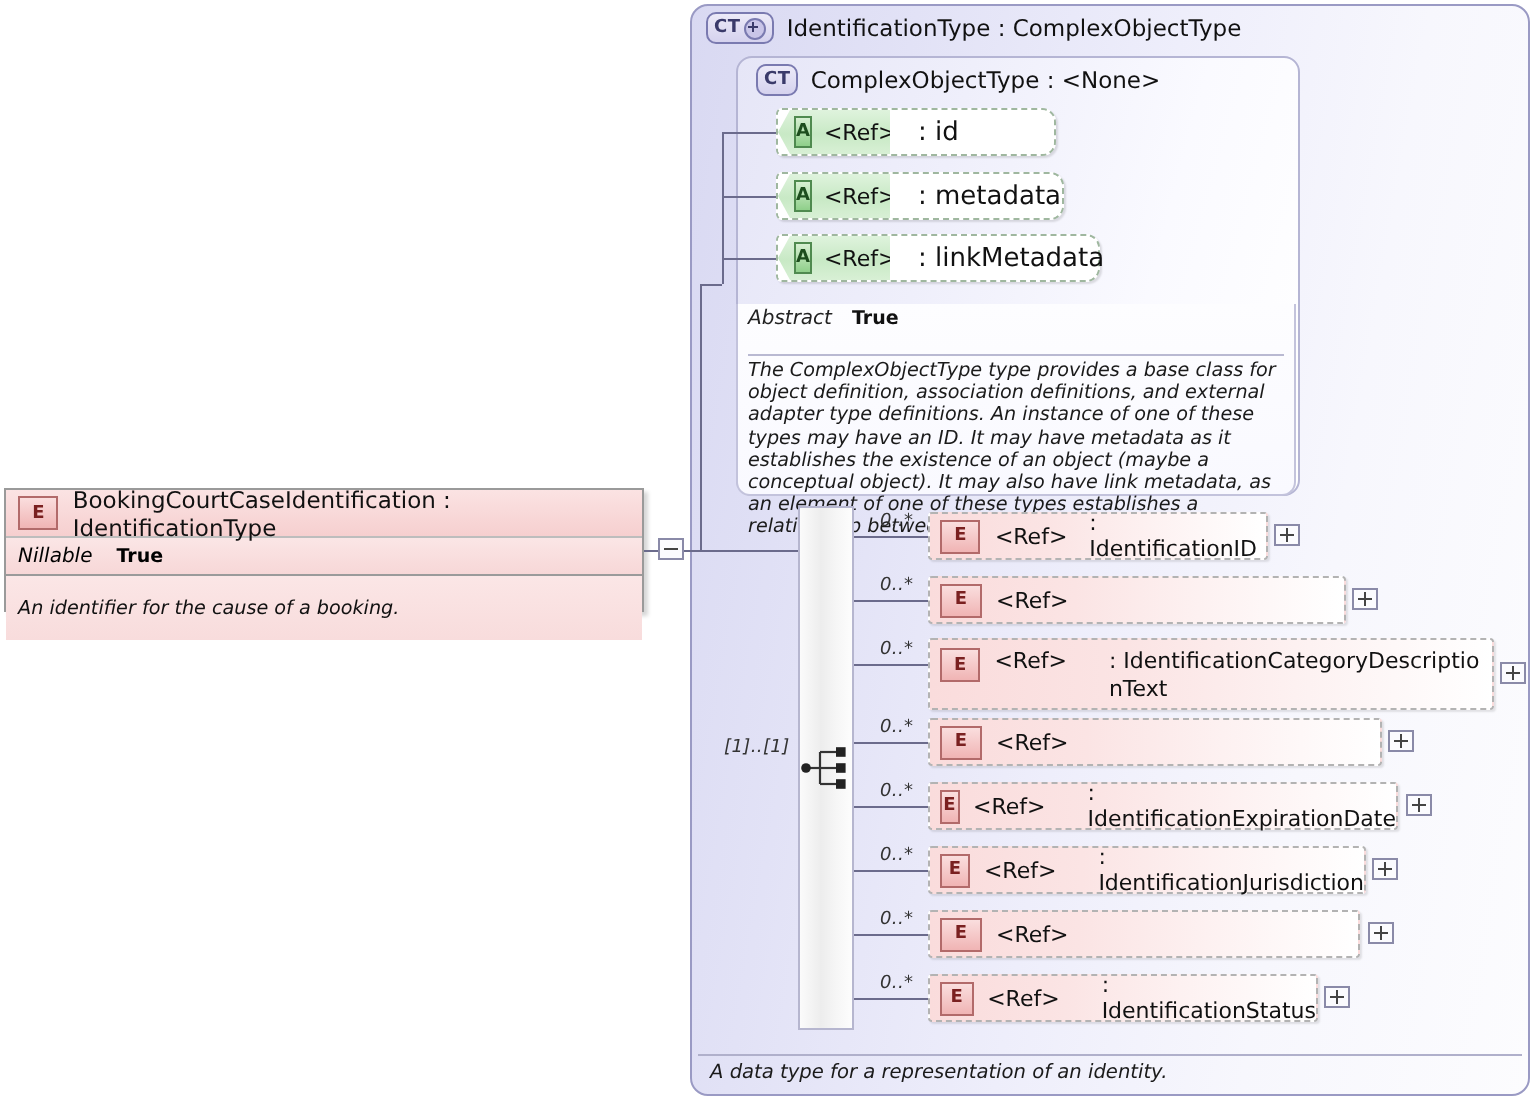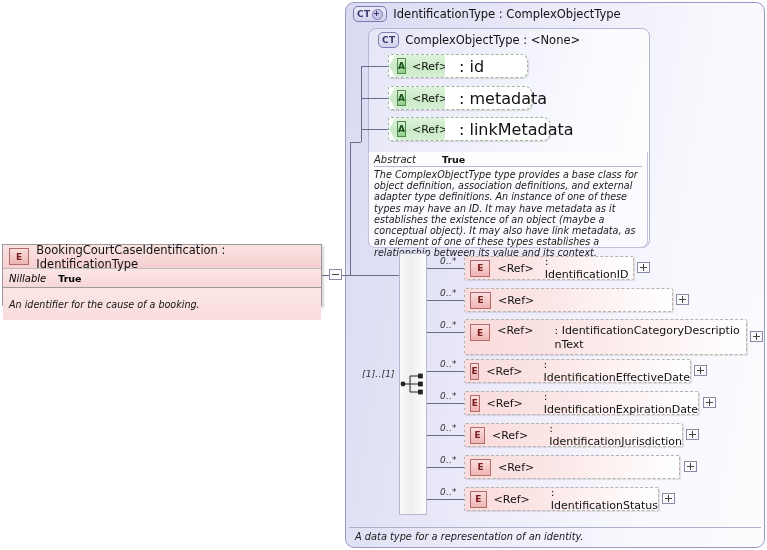--- a/index.html
+++ b/index.html
@@ -66,41 +66,41 @@
     display:flex;align-items:center;padding-left:4px;
     clip-path:polygon(6px 0,100% 0,100% 100%,6px 100%,0 50%);
   }
   .a-badge{
     width:16px;height:14px;border:1px solid #4f8a4f;
     background:linear-gradient(180deg,#d7f0d2 0%,#8fcf8a 100%);
     display:flex;align-items:center;justify-content:center;
     font-size:9px;font-weight:bold;color:#1d4d1d;margin-left:4px;
   }
   .attr-ref{margin-left:6px;font-size:11px;color:#111;}
-  .attr-name{font-size:16px;color:#111;white-space:nowrap;}
+  .attr-name{font-size:13px;color:#111;white-space:nowrap;}
   .attr-fill{flex:1 1 auto;}
 
   #attr1{left:388px;top:54px;width:140px;}
   #attr2{left:388px;top:86px;width:144px;}
   #attr3{left:388px;top:117px;width:162px;}
   #attr1 .attr-name{margin-left:14px;}
   #attr2 .attr-name{margin-left:14px;}
   #attr3 .attr-name{margin-left:14px;}
 
   
   .wire{position:absolute;background:#6b6b8c;}
 
   
   #abstract-box{
     left:368px;top:152px;width:280px;height:96px;
     background:linear-gradient(180deg,#fdfdff 0%,#f9f9ff 100%);
     border:1px solid #c3c3dc;border-radius:0 0 7px 7px;border-top:none;
     padding:2px 5px 3px 5px;
   }
-  .abs-head{display:flex;gap:26px;align-items:flex-start;border-bottom:1px solid #b9b9d2;padding-bottom:1px;}
+  .abs-head{display:flex;gap:10px;align-items:flex-start;border-bottom:1px solid #b9b9d2;padding-bottom:12px;}
   .abs-label{font-style:italic;font-size:10px;color:#222;}
   .abs-value{font-size:9.5px;font-weight:bold;color:#111;}
   .abs-doc{
     font-style:italic;font-size:9.6px;line-height:11.2px;color:#1a1a1a;
     margin-top:2px;
   }
 
   
   #left-el{
     left:2px;top:244px;width:320px;height:62px;
@@ -299,21 +299,20 @@
 </div>
 <div class="abs boxlet plus" style="left:750px;top:331px;">
     <i></i>
   </div>
 
 <span class="occ" style="left:440px;top:359px;">0..*</span>
 <div class="abs wire" style="left:427px;top:371px;width:37px;height:1px;"></div>
 <div class="abs el-row" style="left:464px;top:359px;width:227px;">
   <span class="e-badge">E</span>
   <span class="el-ref">&lt;Ref&gt;</span>
-  <span class="el-name" style="margin-left:14px;">: IdentificationEffectiveDate</span>
 </div>
 <div class="abs boxlet plus" style="left:694px;top:365px;">
     <i></i>
   </div>
 
 <span class="occ" style="left:440px;top:391px;">0..*</span>
 <div class="abs wire" style="left:427px;top:403px;width:37px;height:1px;"></div>
 <div class="abs el-row" style="left:464px;top:391px;width:235px;">
   <span class="e-badge">E</span>
   <span class="el-ref">&lt;Ref&gt;</span>

